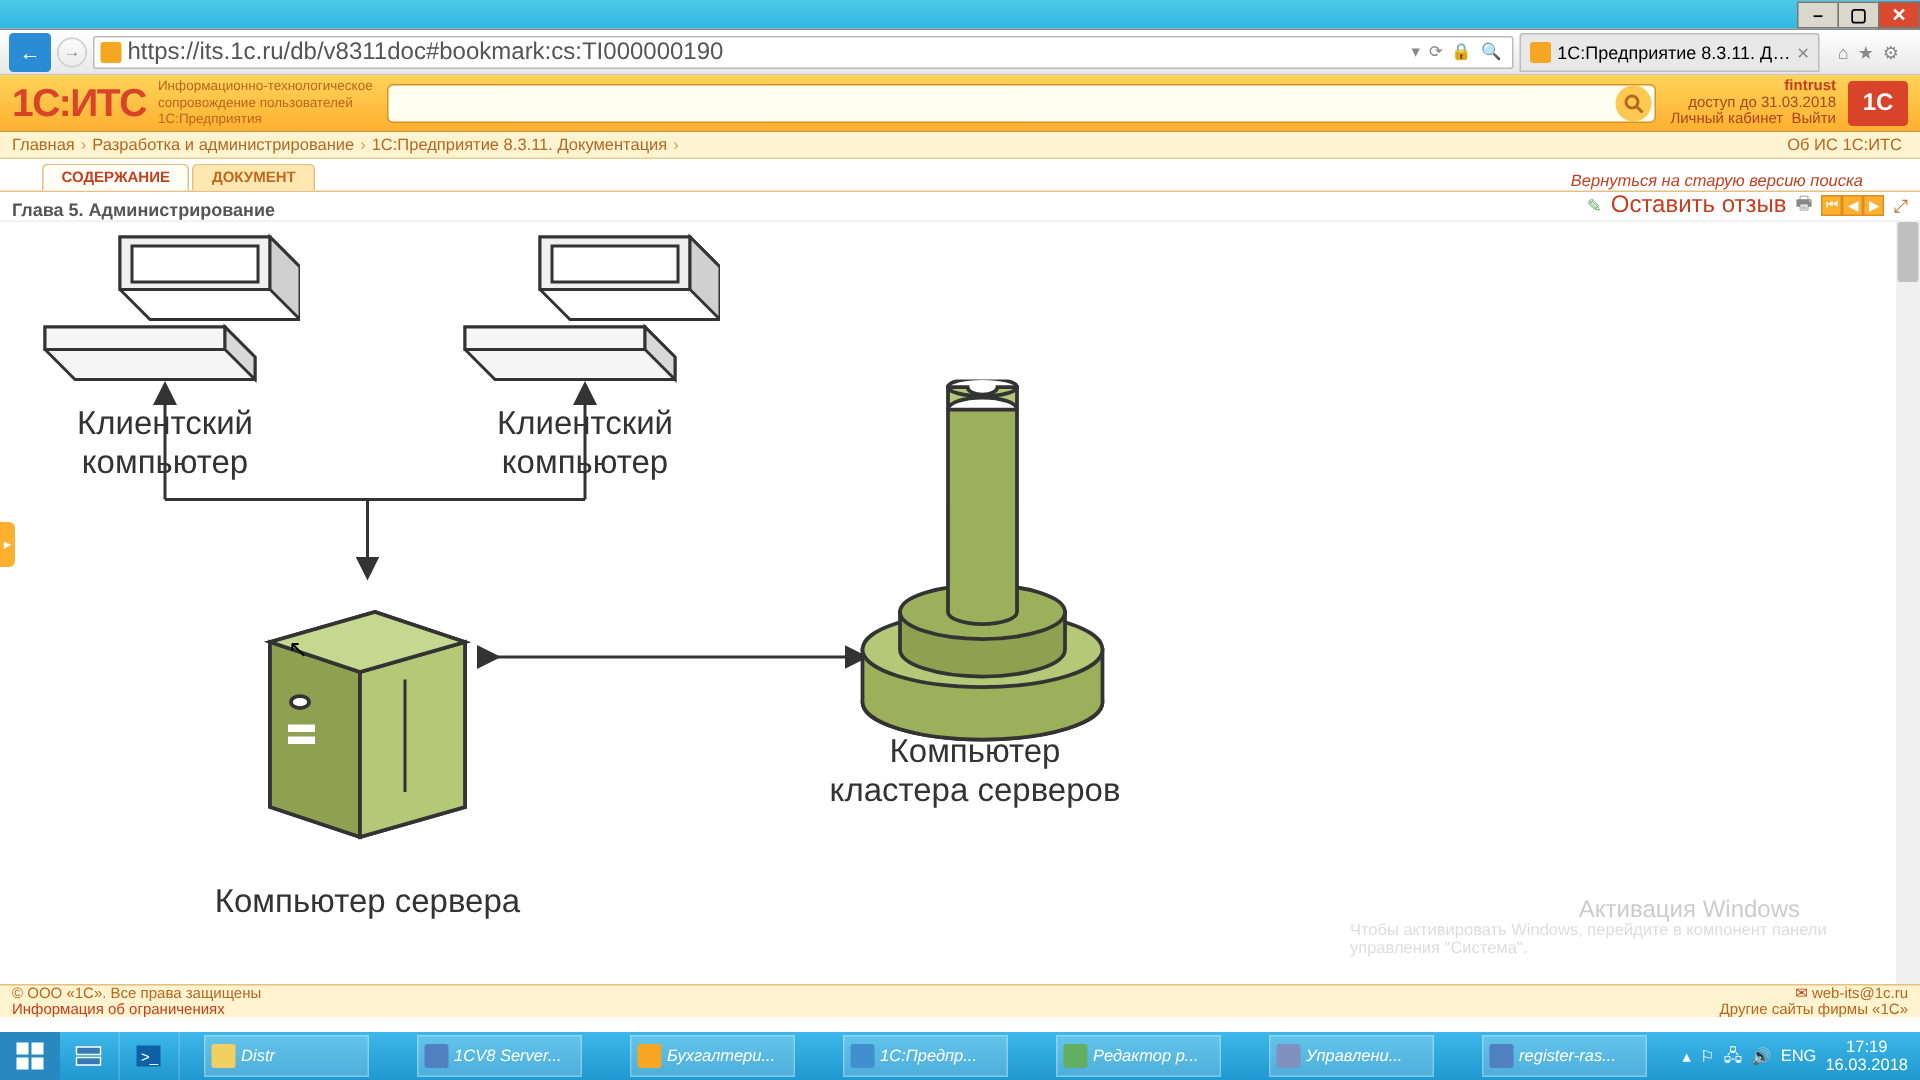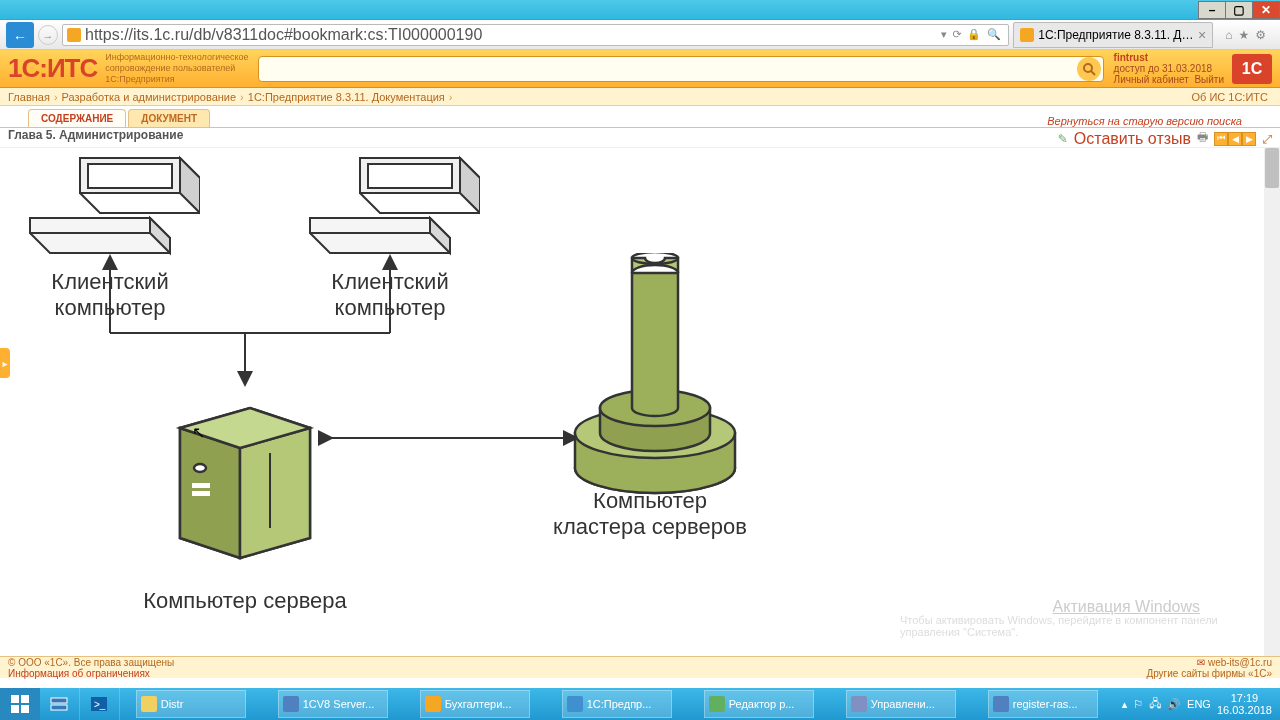--- a/index.html
+++ b/index.html
@@ -25,67 +25,67 @@
 .tab-text { flex: 1; overflow: hidden; white-space: nowrap; text-overflow: ellipsis; font-size: 12px; }
 .tab-close { color: #888; margin-left: 4px; font-size: 14px; }
 .browser-icons { display: flex; gap: 6px; padding: 0 8px; color: #888; }
 
 
 .site-header { height: 38px; background: linear-gradient(#ffd45a, #ffb030); display: flex; align-items: center; padding: 0 8px; border-bottom: 1px solid #d89020; }
 .logo { font-size: 26px; font-weight: bold; color: #d8432a; letter-spacing: -1px; }
 .logo-sub { font-size: 9px; color: #b56820; margin-left: 8px; line-height: 1.2; }
 .search-box { flex: 1; height: 26px; border: 1px solid #d89020; border-radius: 4px; background: #fffef0; margin: 0 10px; display: flex; align-items: center; }
 .search-btn { width: 24px; height: 24px; background: #ffc850; border-radius: 12px; margin-right: 2px; display: flex; align-items: center; justify-content: center; }
-.user-block { text-align: left; font-size: 10px; color: #a54820; margin-right: 8px; }
+.user-block { text-align: right; font-size: 10px; color: #a54820; margin-right: 8px; }
 .user-name { font-weight: bold; color: #c44020; }
 .logo-1c { width: 40px; height: 30px; background: #d8432a; color: #fff; display: flex; align-items: center; justify-content: center; font-weight: bold; border-radius: 3px; font-size: 16px; }
 
 
 .breadcrumb { height: 18px; background: #fff3d0; display: flex; align-items: center; padding: 0 8px; font-size: 11px; color: #b56820; border-bottom: 1px solid #e8d090; }
 .breadcrumb span { margin-right: 4px; }
 .breadcrumb .sep { color: #d0a050; }
 .breadcrumb .right { margin-left: auto; }
 
 
 .doc-tabs { height: 22px; display: flex; align-items: flex-end; padding: 0 28px; background: #fff; border-bottom: 1px solid #e5c080; }
 .doc-tab { padding: 3px 12px; font-size: 10px; font-weight: bold; border: 1px solid #e5c080; border-bottom: none; border-radius: 4px 4px 0 0; margin-right: 2px; cursor: pointer; }
 .doc-tab.active { background: #ffe8b0; color: #c06820; }
 .doc-tab.inactive { background: #fffdf5; color: #c44020; }
 .old-search { margin-left: auto; font-style: italic; color: #c44020; font-size: 11px; padding-right: 10px; }
 
 
-.chapter-row { height: 20px; background: #fff; display: flex; align-items: flex-start; padding: 0 8px; font-size: 12px; border-bottom: 1px solid #eee; }
+.chapter-row { height: 20px; background: #fff; display: flex; align-items: flex-end; padding: 0 8px; font-size: 12px; border-bottom: 1px solid #eee; }
 .chapter-title { font-weight: bold; color: #555; }
 .chapter-actions { margin-left: auto; display: flex; align-items: center; gap: 6px; }
 .feedback { color: #c44020; font-size: 16px; }
 .nav-pages { display: flex; }
 .nav-page { width: 14px; height: 14px; background: #ffb030; border: 1px solid #d89020; font-size: 9px; display: flex; align-items: center; justify-content: center; color: #fff; }
 
 
 .content { position: relative; height: 508px; background: #fff; overflow: hidden; }
 .diagram { position: relative; width: 100%; height: 100%; }
 .client-pc { position: absolute; width: 180px; text-align: center; }
 .pc-label { font-size: 22px; color: #333; line-height: 1.2; margin-top: 8px; }
 .server-label { position: absolute; font-size: 22px; color: #333; text-align: center; }
 .scroll-track { position: absolute; right: 0; top: 0; width: 16px; height: 100%; background: #f0f0f0; }
 .scroll-thumb { position: absolute; top: 0; width: 14px; height: 40px; background: #c0c0c0; left: 1px; border-radius: 2px; }
 .side-handle { position: absolute; left: 0; top: 200px; width: 10px; height: 30px; background: #ffb030; border-radius: 0 4px 4px 0; display: flex; align-items: center; justify-content: center; color: #fff; font-size: 10px; }
-.watermark { position: absolute; right: 80px; bottom: 40px; color: #ccc; font-size: 16px; text-decoration: underline; }
+.watermark { position: absolute; right: 80px; bottom: 40px; color: #ccc; font-size: 16px; }
 .watermark-sub { position: absolute; right: 60px; bottom: 18px; color: #ddd; font-size: 11px; width: 320px; text-align: left; }
 
 
 .site-footer { height: 22px; background: #fff3d0; border-top: 1px solid #e5c080; display: flex; align-items: center; padding: 0 8px; font-size: 10px; color: #b56820; }
 .footer-right { margin-left: auto; text-align: right; }
 
 
 .taskbar { position: absolute; bottom: 0; left: 0; right: 0; height: 32px; background: linear-gradient(#3db8e8, #2098d0); display: flex; align-items: center; }
 .task-start { width: 42px; height: 32px; background: #2888c0; display: flex; align-items: center; justify-content: center; }
 .task-start svg { width: 20px; height: 20px; }
 .task-seg { width: 42px; height: 32px; border-right: 1px solid rgba(255,255,255,0.2); display: flex; align-items: center; justify-content: center; }
-.task-app { width: 110px; height: 28px; background: rgba(255,255,255,0.2); border: 1px solid rgba(255,255,255,0.3); margin: 0 16px; display: flex; align-items: center; padding: 0 4px; font-size: 11px; color: #fff; overflow: hidden; white-space: nowrap; }
+.task-app { width: 110px; height: 28px; background: rgba(255,255,255,0.2); border: 1px solid rgba(255,255,255,0.3); margin: 0 16px; display: flex; align-items: center; padding: 0 4px; font-size: 11px; color: #fff; overflow: hidden; white-space: nowrap; font-style: italic; }
 .task-app .ico { width: 16px; height: 16px; margin-right: 4px; border-radius: 2px; }
 .task-tray { margin-left: auto; display: flex; align-items: center; gap: 6px; padding: 0 8px; color: #fff; font-size: 11px; }
 .tray-time { text-align: center; line-height: 1.1; }
 .cursor { position: absolute; top: 275px; left: 192px; font-size: 16px; color: #000; pointer-events: none; }
 </style>
 </head>
 <body>
 
 <div class="window-bar">
   <div class="window-btn win-min">–</div>

